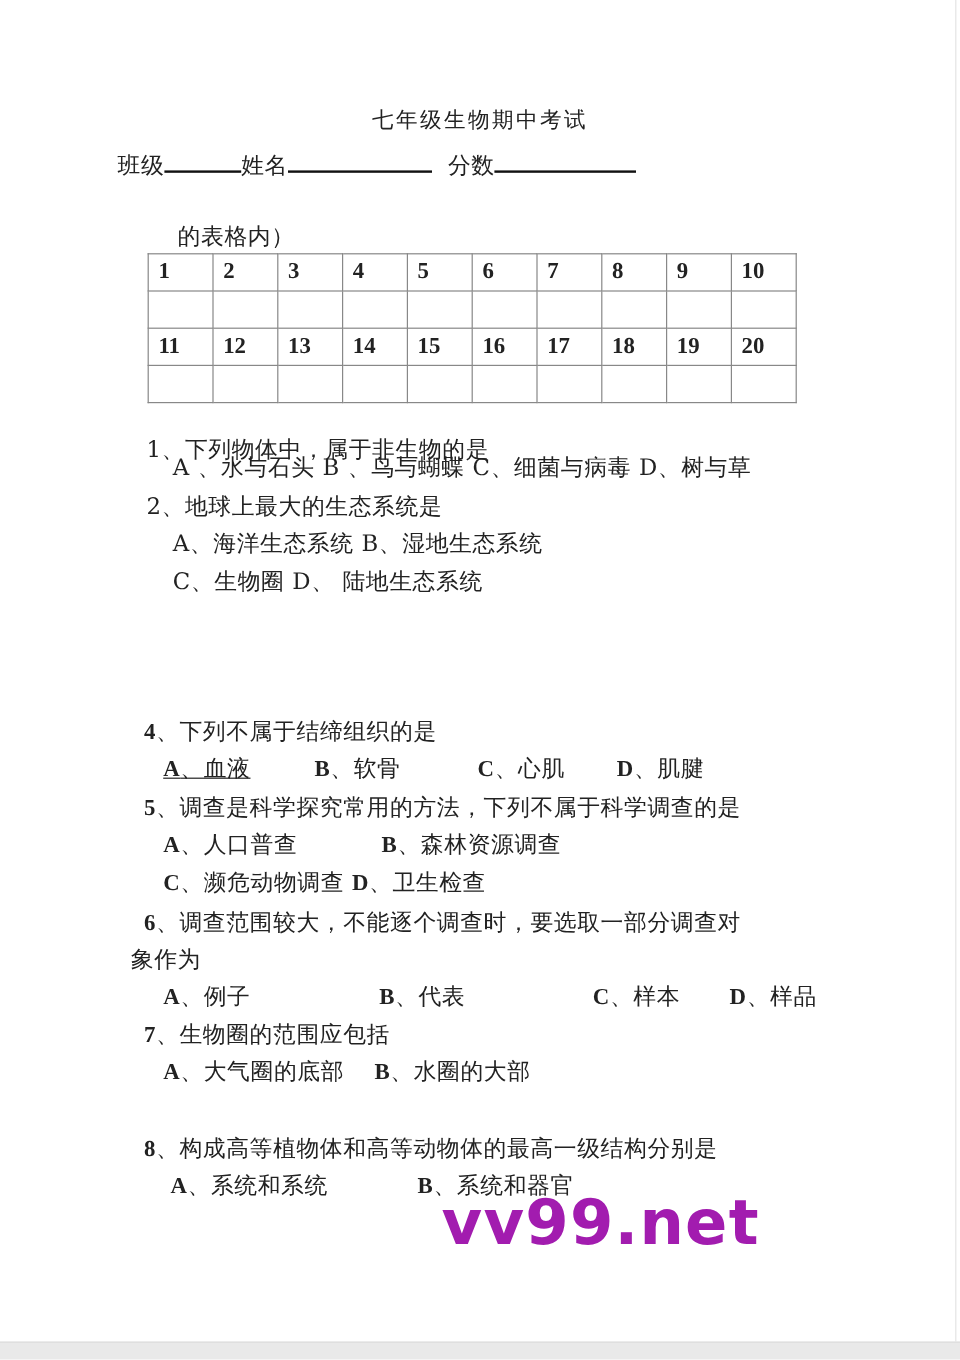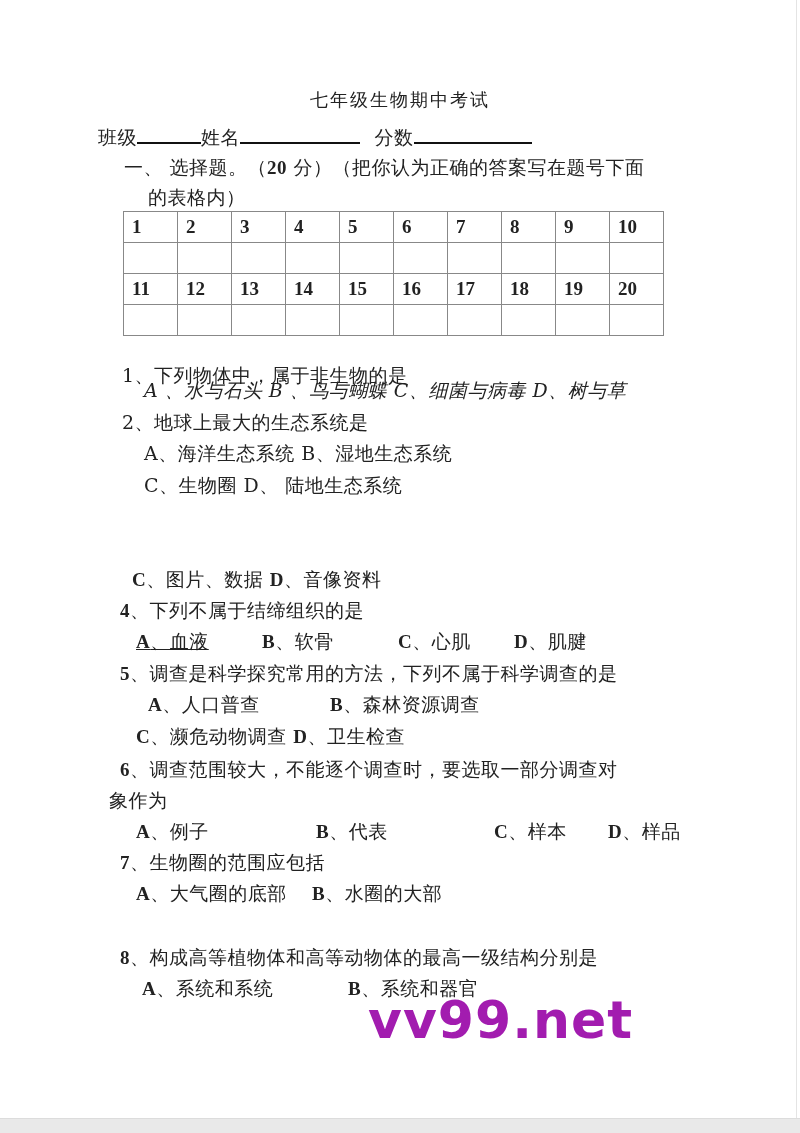--- a/index.html
+++ b/index.html
@@ -31,28 +31,25 @@
     font-weight:bold; font-size:52px; color:#a21caf; letter-spacing:1px;
   }
 </style>
 </head>
 <body>
 
 <div class="page">
 
   <div class="title">七年级生物期中考试</div>
 
-  <div class="line" style="left:98px;top:124px;">
+  <div class="line" style="left:98px;top:124px;font-family:Liberation Serif, serif;">
     <span>班级</span><span class="blank" style="width:64px;"></span><span>姓名</span><span class="blank" style="width:120px;"></span>
     <span style="display:inline-block;width:8px;"></span><span>分数</span><span class="blank" style="width:118px;"></span>
   </div>
 
-  <div class="line" style="left:124px;top:155px;">
-    <span>一、 选择题。（</span><span class="b">20</span><span> 分）（把你认为正确的答案写在题号下面</span>
-  </div>
   <div class="line" style="left:148px;top:185px;">的表格内）</div>
 
   <table class="grid">
     <tbody>
         <tr>
       <td>1</td>
       <td>2</td>
       <td>3</td>
       <td>4</td>
       <td>5</td>
@@ -97,43 +94,40 @@
           <td></td>
       <td></td>
           <td></td>
     </tr>
   </tbody>
     </table>
 
   <div class="line" style="left:122px;top:346px;margin-top:17px;">
     <span>1</span><span>、下列物体中，属于非生物的是</span>
   </div>
-  <div class="line" style="left:144px;top:378px;font-style:italic;">A 、水与石头  B 、鸟与蝴蝶 C、细菌与病毒 D、树与草</div>
+  <div class="line" style="left:144px;top:378px;">A 、水与石头  B 、鸟与蝴蝶 C、细菌与病毒 D、树与草</div>
 
   <div class="line" style="left:122px;top:410px;">
     <span>2</span><span>、地球上最大的生态系统是</span>
   </div>
   <div class="line" style="left:144px;top:441px;">A、海洋生态系统  B、湿地生态系统</div>
   <div class="line" style="left:144px;top:473px;">C、生物圈  D、 陆地生态系统</div>
 
-  <div class="line" style="left:132px;top:567px;">
-    <span class="b">C</span><span>、图片、数据 </span><span class="b">D</span><span>、音像资料</span>
-  </div>
 
   <div class="line" style="left:120px;top:598px;">
     <span class="b">4</span><span>、下列不属于结缔组织的是</span>
   </div>
   <div class="line" style="left:136px;top:629px;">
     <span style="display:inline-block;width:126px;text-decoration:underline;"><span class="b">A</span><span>、血液</span></span><span style="display:inline-block;width:136px;"><span class="b">B</span><span>、软骨</span></span><span style="display:inline-block;width:116px;"><span class="b">C</span><span>、心肌</span></span><span class="b">D</span><span>、肌腱</span>
   </div>
 
   <div class="line" style="left:120px;top:661px;">
     <span class="b">5</span><span>、调查是科学探究常用的方法，下列不属于科学调查的是</span>
   </div>
-  <div class="line" style="left:148px;top:692px;">
+  <div class="line" style="left:136px;top:692px;">
     <span style="display:inline-block;width:182px;"><span class="b">A</span><span>、人口普查</span></span><span class="b">B</span><span>、森林资源调查</span>
   </div>
   <div class="line" style="left:136px;top:724px;">
     <span class="b">C</span><span>、濒危动物调查 </span><span class="b">D</span><span>、卫生检查</span>
   </div>
 
   <div class="line" style="left:120px;top:757px;">
     <span class="b">6</span><span>、调查范围较大，不能逐个调查时，要选取一部分调查对</span>
   </div>
   <div class="line" style="left:109px;top:788px;">象作为</div>

